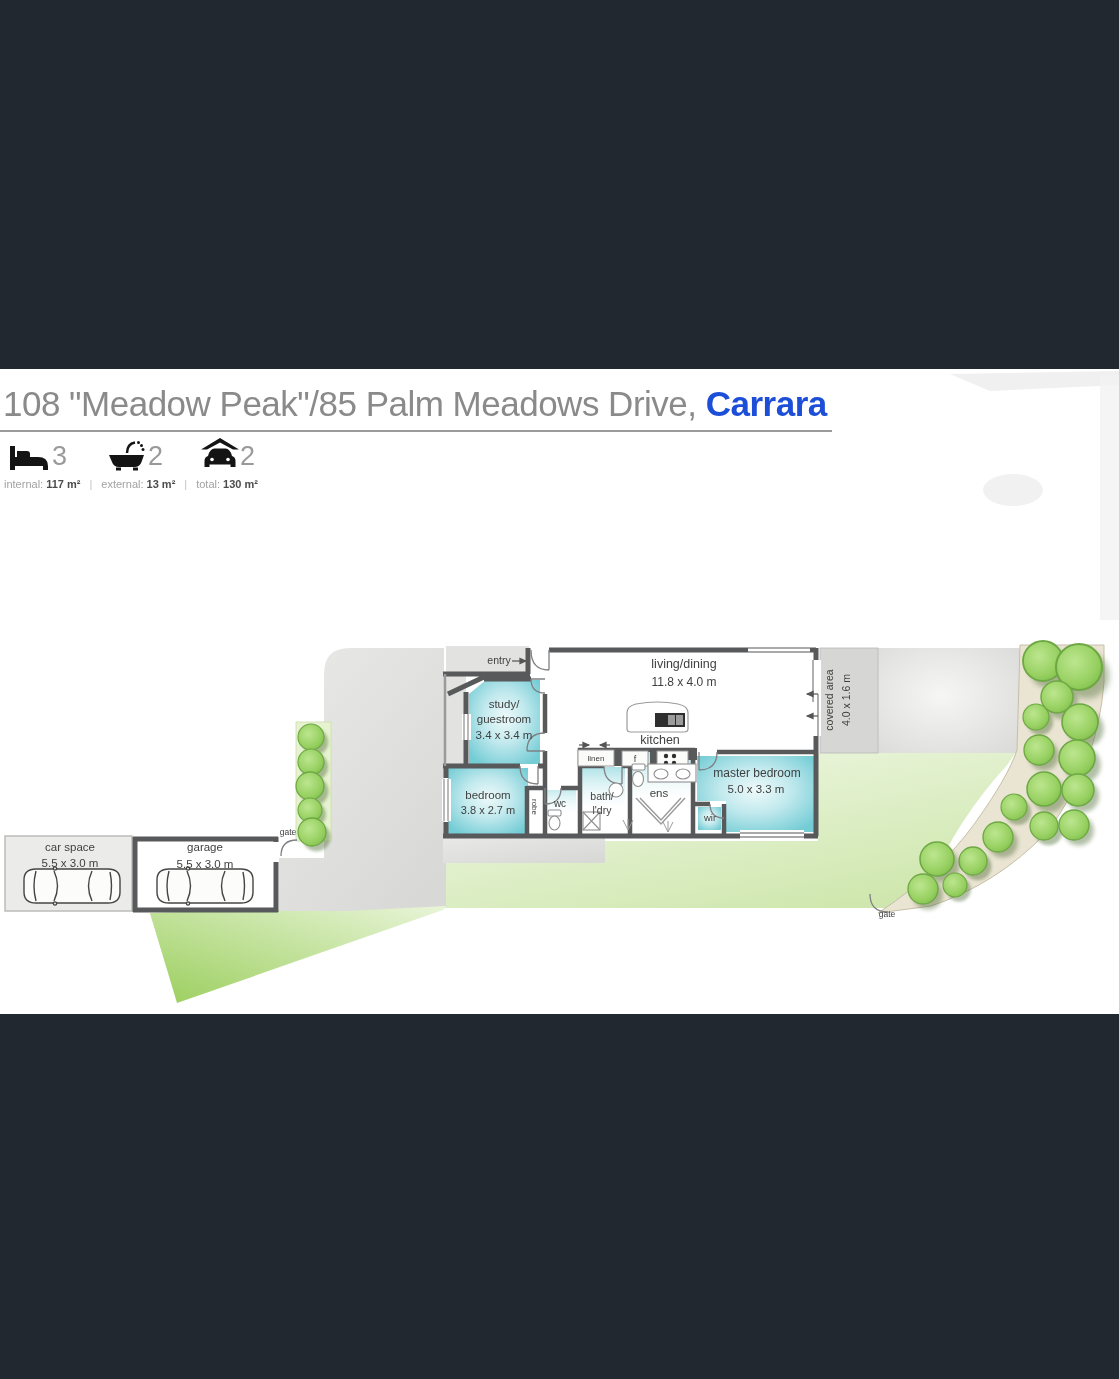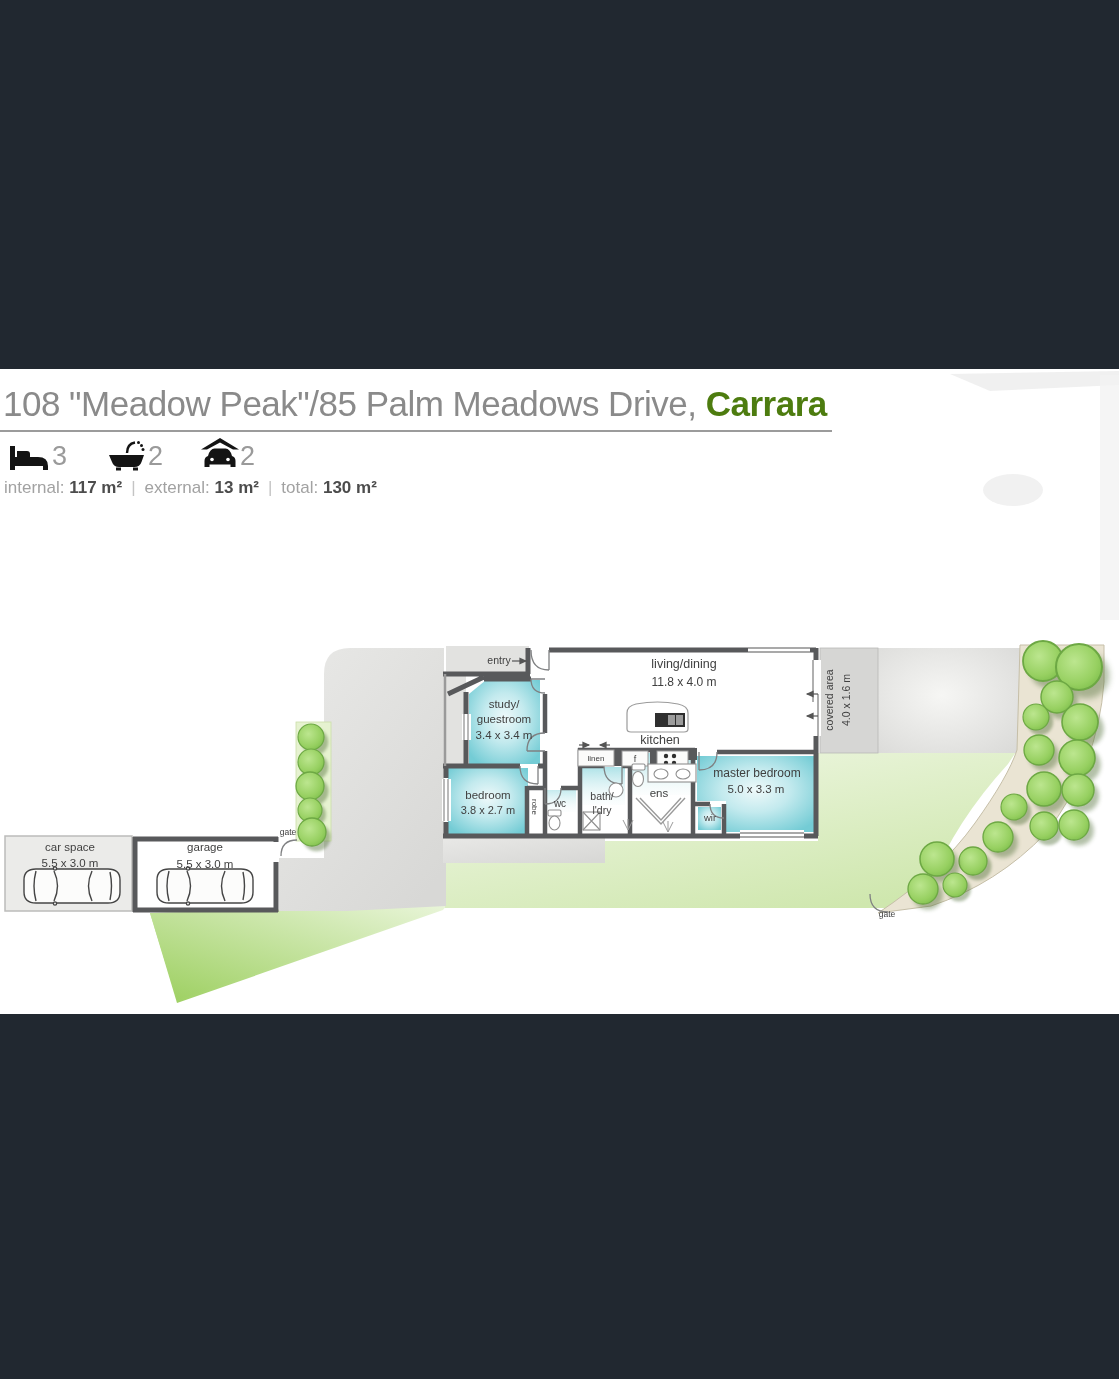--- a/index.html
+++ b/index.html
@@ -7,26 +7,26 @@
     width:1119px;height:1379px;position:relative;background:#ffffff;
     font-family:"Liberation Sans",sans-serif;overflow:hidden;
   }
   .band{position:absolute;left:0;width:1119px;background:#212830;}
   .band.top{top:0;height:369px;}
   .band.bottom{top:1014px;height:365px;}
   .title{
     position:absolute;left:3px;top:384px;font-size:35px;color:#8a8a8a;
     letter-spacing:-0.5px;white-space:nowrap;
   }
-  .title b{color:#4d7c0f;}
+  .title b{color:#1d4ed8;}
   .title-rule{position:absolute;left:0;top:430px;width:832px;height:2px;background:#9b9b9b;}
   .feat{position:absolute;top:437px;left:0;height:36px;width:420px;}
   .feat .cnt{position:absolute;top:4px;font-size:27px;color:#9a9a9a;}
   .feat svg{position:absolute;}
-  .areas{position:absolute;left:4px;top:478px;font-size:17px;color:#a2a2a2;white-space:nowrap;}
+  .areas{position:absolute;left:4px;top:478px;font-size:11px;color:#a2a2a2;white-space:nowrap;}
   .areas b{color:#4c4c4c;}
   .areas .sep{color:#c4c4c4;padding:0 9px;}
   svg text{font-family:"Liberation Sans",sans-serif;fill:#3f3f3f;}
   #plan{position:absolute;left:0;top:0;}
 </style>
 </head>
 <body>
 
 <div class="band top"></div>
 <div class="band bottom"></div>

